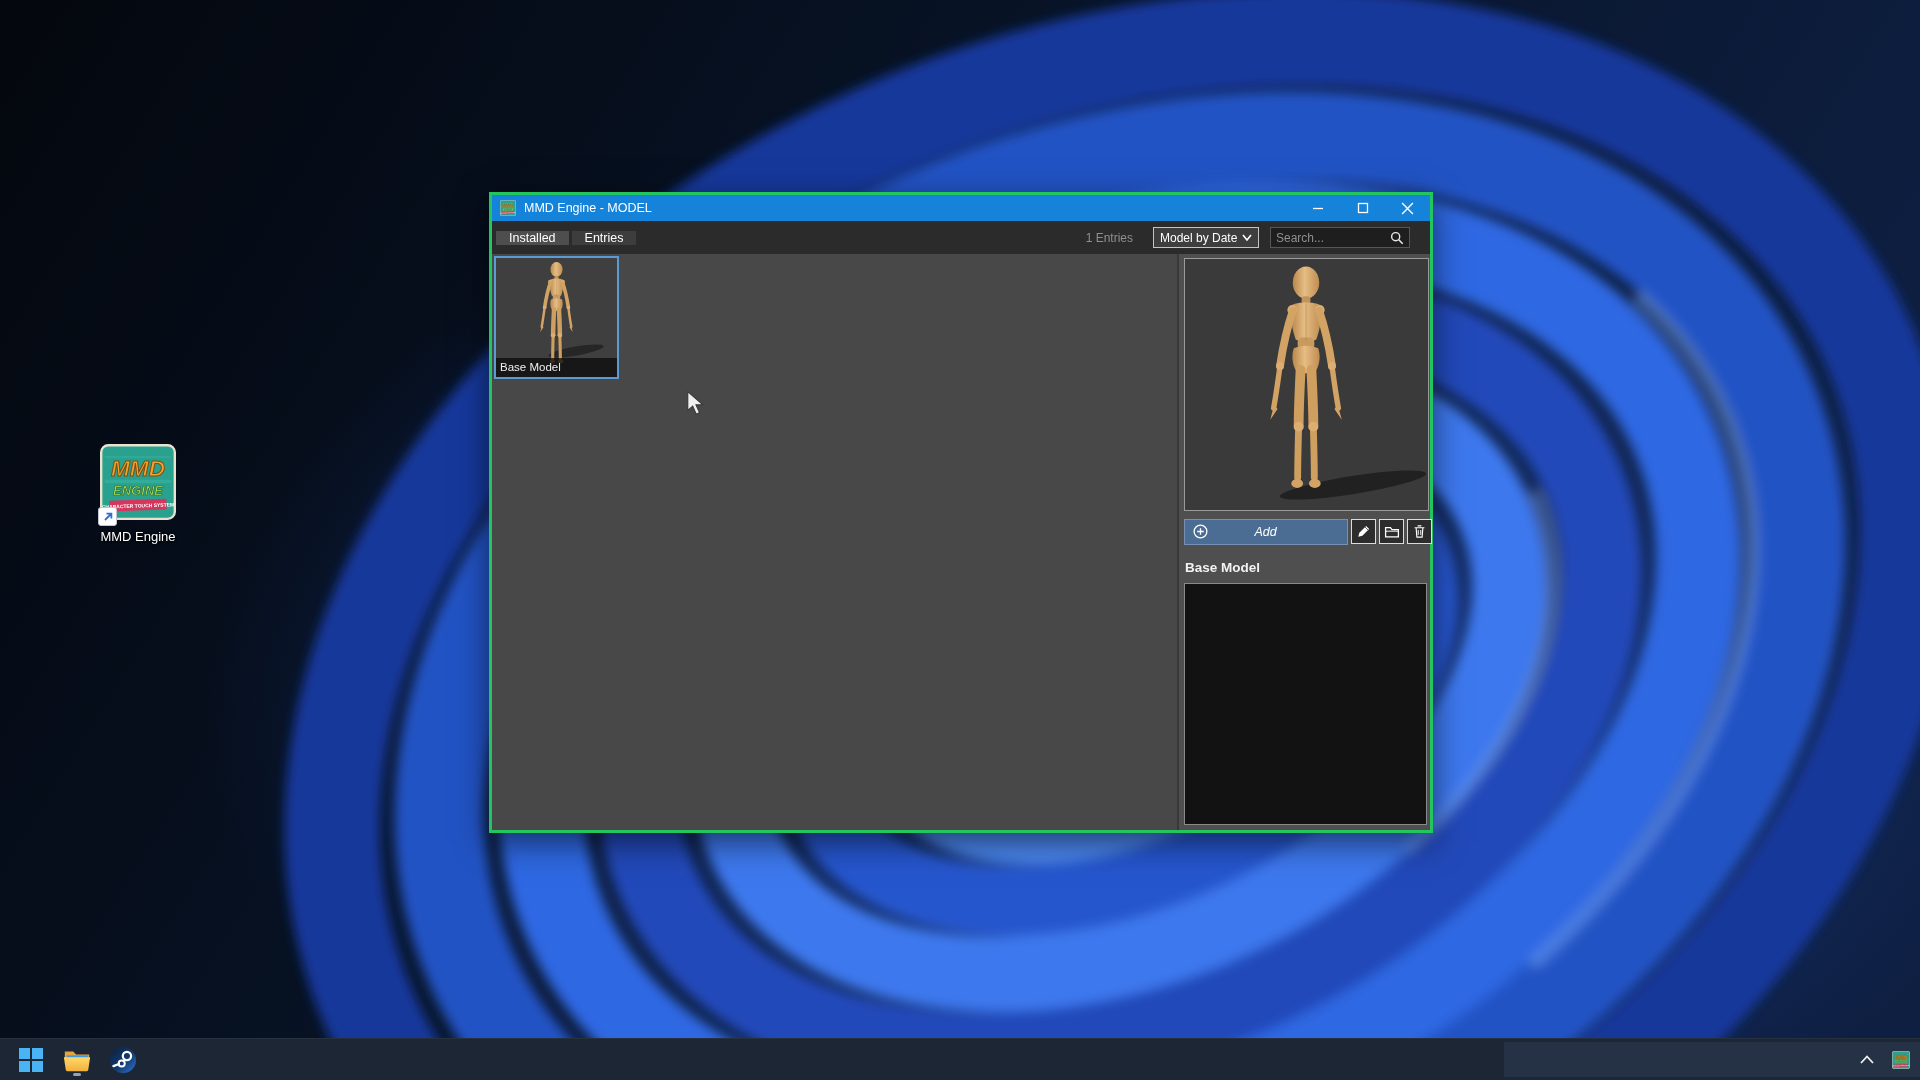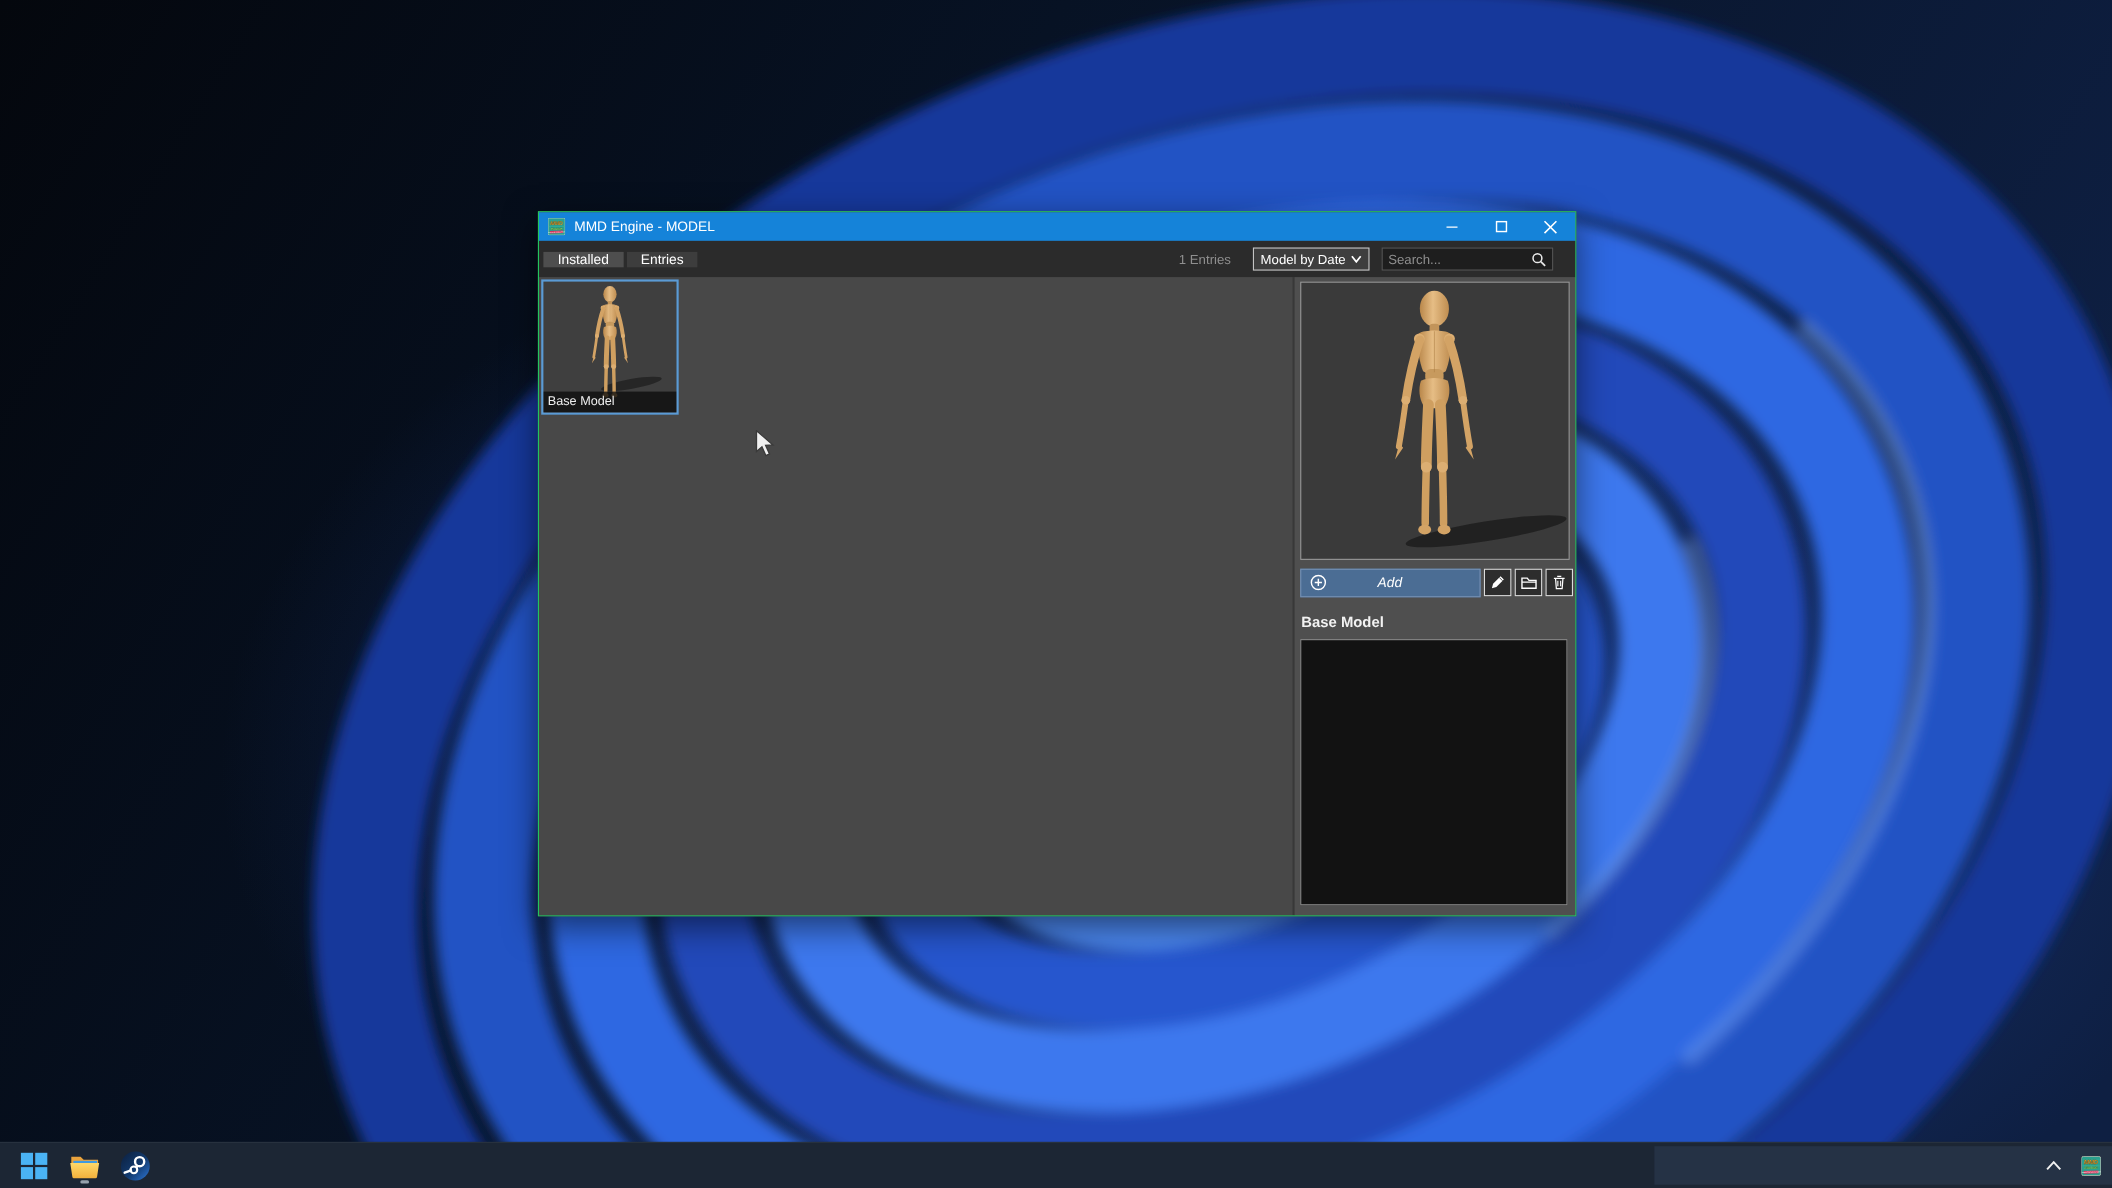--- a/index.html
+++ b/index.html
@@ -19,36 +19,36 @@
     max-width:92px; text-shadow:0 1px 3px rgba(0,0,0,.95), 0 0 2px rgba(0,0,0,.8);
   }
   .shortcut {
     position:absolute; left:-2px; bottom:-2px; width:19px; height:19px; background:#fff;
     border:1px solid #bfc6cf; border-radius:3px; display:flex; align-items:center; justify-content:center;
   }
 
   
   #win {
     position:absolute; left:489px; top:192px; width:944px; height:641px;
-    border:1px solid #22c55e; background:#484848; box-shadow:0 10px 30px rgba(0,0,0,.55);
+    border:3px solid #22c55e; background:#484848; box-shadow:0 10px 30px rgba(0,0,0,.55);
   }
   .titlebar { height:26px; background:#1583d9; display:flex; align-items:center; padding-left:8px; }
   .wtitle { color:#fff; font-size:12.5px; margin-left:8px; }
   .wbtns { margin-left:auto; display:flex; height:100%; }
   .wbtn { width:45px; height:100%; display:flex; align-items:center; justify-content:center; }
 
   .tabband { position:relative; height:33px; background:#2b2b2b; display:flex; align-items:center; }
   .tab { display:flex; align-items:center; padding:0 13px; font-size:12.5px; color:#fff; background:#3d3d3d; margin-left:3px; }
   .tab:first-child { margin-left:4px; }
   .tab.active { background:#4e4e4e; }
   .toolbar { margin-left:auto; display:flex; align-items:center; padding-right:20px; }
   .entries { color:#8f8f8f; font-size:12px; margin-right:20px; }
   .sortbox { width:106px; height:21px; background:#3e3e3e; border:1px solid #c4c4c4; display:flex;
              align-items:center; justify-content:space-between; padding:0 6px; color:#fff; font-size:12px; margin-right:11px; }
-  .searchbox { width:156px; height:21px; background:#1e1e1e; border:1px solid #565656; display:flex; align-items:center; padding:0 5px; }
+  .searchbox { width:140px; height:21px; background:#1e1e1e; border:1px solid #565656; display:flex; align-items:center; padding:0 5px; }
   .searchinput { flex:1; min-width:0; background:transparent; border:none; outline:none; color:#ddd; font-size:12px; font-family:"Liberation Sans",sans-serif; }
   .searchinput::placeholder { color:#8f8f8f; }
 
   .content { position:absolute; left:0; top:59px; bottom:0; width:685px; background:#484848; }
   .divider { position:absolute; left:685px; top:59px; bottom:0; width:2px; background:#383838; }
   .panel   { position:absolute; left:687px; top:59px; right:0; bottom:0; background:#4f4f4f; }
 
   .card { position:absolute; left:2px; top:2px; width:125px; height:123px; border:2px solid #5b9bd5; background:#3f3f3f; overflow:hidden; }
   .card svg.tfig { position:absolute; left:0; top:0; }
   .cardlabel { position:absolute; left:0; right:0; bottom:0; height:19px; background:rgba(12,12,12,.78);
@@ -209,20 +209,33 @@
         <path d="M3,7 h9 l3,3 h14 v4 H3 Z" fill="#e9a33d"></path>
         <rect x="5" y="11" width="23" height="12" fill="#3f9ae0"></rect>
         <path d="M2,13 L30,13 L28,26.5 Q27.8,28 26.5,28 L5.5,28 Q4.2,28 4,26.5 Z" fill="url(#fldg)"></path>
       </symbol>
     </defs>
   </svg>
 
 
 
 
+  <div class="desk-icon" style="left:78px; top:444px;">
+    <div class="artwrap">
+      <svg width="76" height="76" viewBox="0 0 64 64">
+          <use href="#mmdicon"></use>
+        </svg>
+      <div class="shortcut">
+        <svg width="12" height="12" viewBox="0 0 16 16">
+            <path d="M4,12 L12,4 M6,3.5 H12.5 V10" stroke="#2f6fd8" stroke-width="2.4" fill="none"></path>
+          </svg>
+      </div>
+    </div>
+    <div class="dlabel">MMD Engine</div>
+  </div>
 
   <div id="win">
 
     <div class="titlebar">
       <svg width="16" height="16" viewBox="0 0 64 64">
           <use href="#mmdicon"></use>
         </svg>
       <span class="wtitle">MMD Engine - MODEL</span>
       <div class="wbtns">
         <div class="wbtn">

